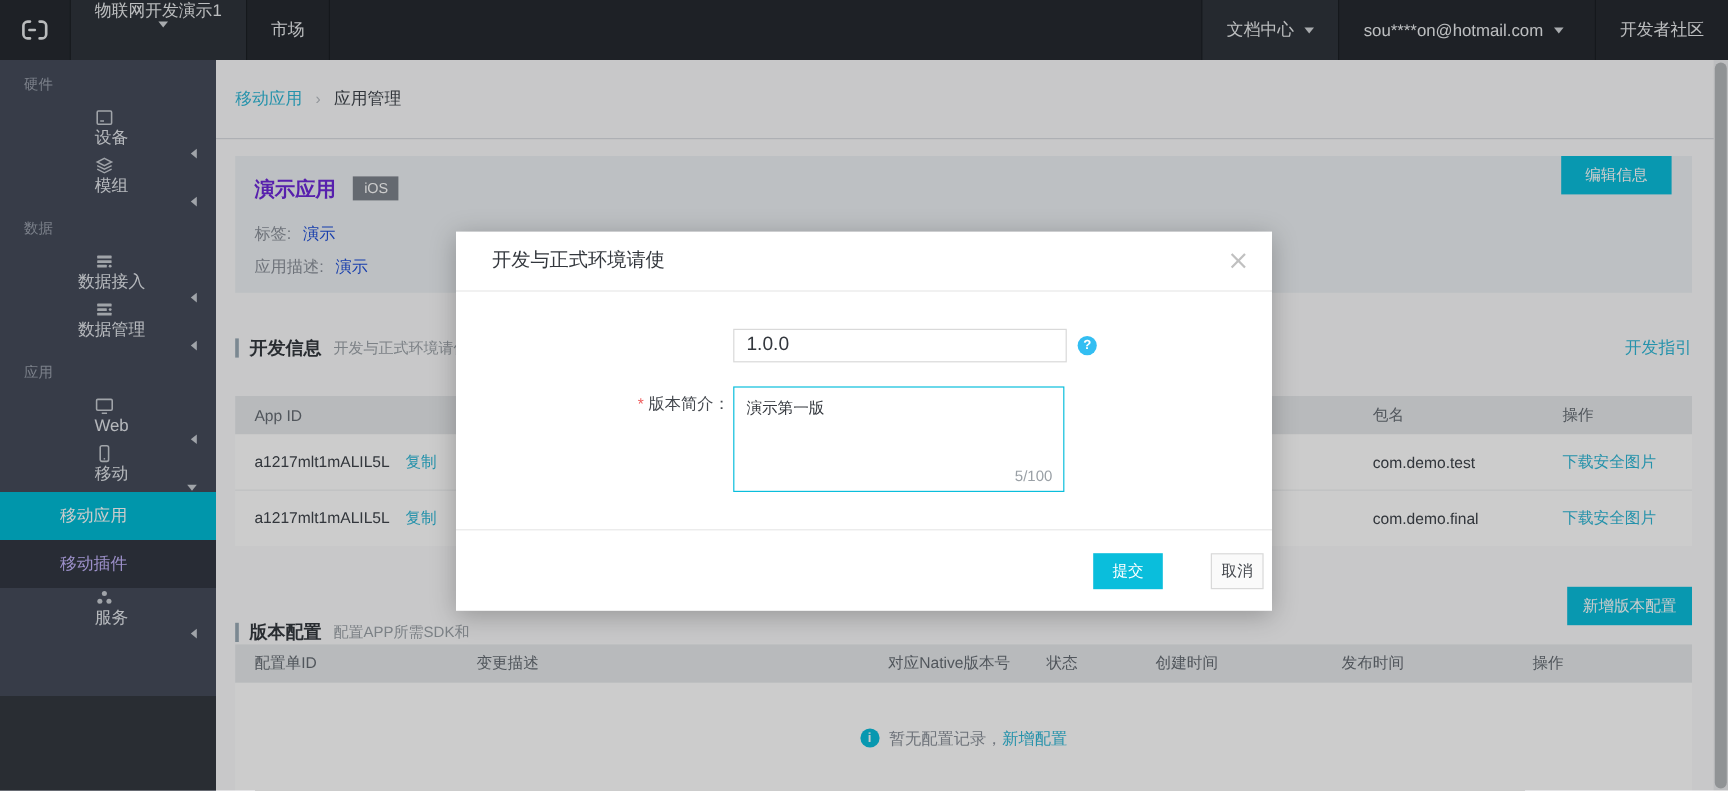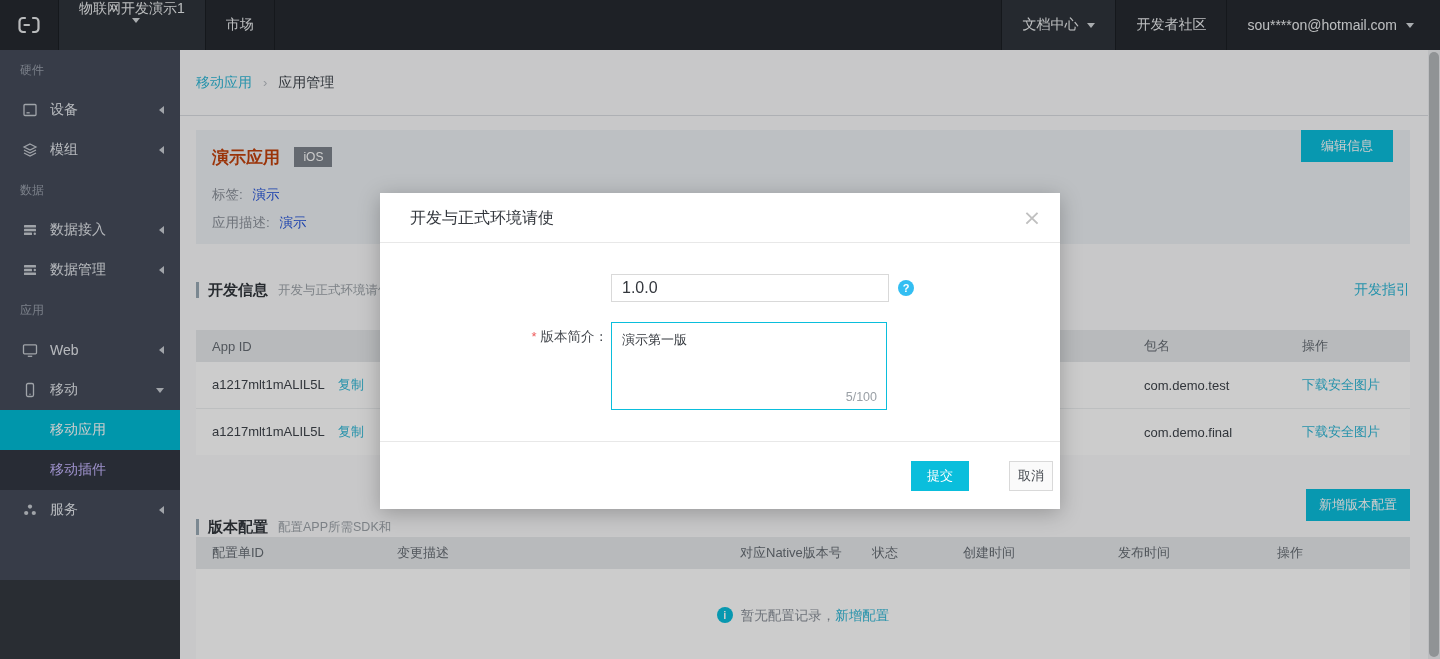--- a/index.html
+++ b/index.html
@@ -26,21 +26,21 @@
   .community-cell{border-left:1px solid var(--nav-border);}
   .account-cell{border-left:1px solid var(--nav-border);padding-right:26px;}
   .caret{width:0;height:0;border-left:4px solid transparent;border-right:4px solid transparent;
          border-top:5px solid #D4D7DB;margin-left:9px;}
 
   
   .sidebar{position:absolute;top:50px;left:0;bottom:0;width:180px;background:var(--side-bg);z-index:10;}
   .side-section{height:40px;display:flex;align-items:center;padding-left:20px;
                 color:var(--side-section);font-size:12px;}
   .side-item{height:40px;display:flex;align-items:center;padding:0 16px 0 22px;
-             color:var(--side-text);font-size:14px;cursor:pointer;}
+             color:var(--side-text);font-size:14px;cursor:pointer;flex-direction:column;}
   .side-icon{width:16px;height:16px;margin-right:12px;display:flex;align-items:center;justify-content:center;}
   .arrow{margin-left:auto;}
   .tri-left{width:0;height:0;border-top:4px solid transparent;border-bottom:4px solid transparent;
             border-right:5px solid #C9CDD4;}
   .tri-down{width:0;height:0;border-left:4px solid transparent;border-right:4px solid transparent;
             border-top:5px solid #C9CDD4;}
   .side-sub{height:40px;display:flex;align-items:center;padding-left:50px;background:var(--side-sub);
             color:#c4b5fd;font-size:14px;cursor:pointer;}
   .side-sub.active{background:var(--active);color:#fff;}
   .side-filler{position:absolute;top:530px;left:0;right:0;bottom:0;background:var(--side-fill);}
@@ -48,21 +48,21 @@
   
   .content{position:absolute;left:180px;top:50px;right:0;bottom:0;background:var(--page);}
   .crumbbar{height:65px;border-bottom:1px solid var(--border);display:flex;align-items:center;
             padding-left:16px;font-size:14px;}
   .crumb-link{color:var(--link);cursor:pointer;}
   .crumb-sep{color:#B8BCC2;margin:0 11px;font-size:13px;}
   .crumb-cur{color:var(--text);}
   .scroll{position:absolute;top:66px;left:0;right:12px;bottom:0;padding:14px 18px 0 16px;overflow:hidden;}
 
   .panel1{position:relative;height:114px;background:var(--panel);padding:16px 16px 0 16px;box-sizing:border-box;}
-  .app-title{font-size:17px;font-weight:bold;color:#c2410c;display:inline-block;}
+  .app-title{font-size:17px;font-weight:bold;color:#6d28d9;display:inline-block;}
   .badge{display:inline-block;margin-left:10px;background:#7E848D;color:#fff;font-size:12px;
          padding:3px 9px;vertical-align:2px;}
   .meta{margin-top:12px;font-size:13.5px;line-height:28px;}
   .meta .lab{color:#8A9099;margin-right:6px;}
   .meta .val{color:#1d4ed8;}
   .btn{display:inline-flex;align-items:center;justify-content:center;cursor:pointer;box-sizing:border-box;}
   .btn-accent{background:var(--accent);color:#fff;font-size:13px;border:none;}
   .edit-btn{position:absolute;top:0;right:17px;width:92px;height:32px;}
 
   .section-row{margin-top:34px;height:24px;display:flex;align-items:center;}
@@ -141,26 +141,26 @@
       <span class="caret"></span>
     </div>
     <div class="nav-cell market-cell">
       <span>市场</span>
     </div>
     <div class="nav-spacer"></div>
     <div class="nav-cell docs-cell">
       <span>文档中心</span>
       <span class="caret"></span>
     </div>
-    <div class="nav-cell community-cell">
-      <span>开发者社区</span>
-    </div>
     <div class="nav-cell account-cell">
       <span>sou****on@hotmail.com</span>
       <span class="caret"></span>
+    </div>
+    <div class="nav-cell community-cell">
+      <span>开发者社区</span>
     </div>
   </div>
 
   <div class="sidebar">
     <div class="side-section">硬件</div>
 
     <div class="side-item">
       <span class="side-icon">
         <svg width="16" height="16" viewBox="0 0 16 16" fill="none" stroke="#C9CDD4" stroke-width="1.3">
           <rect x="2" y="2.5" width="12" height="11" rx="1"></rect>

